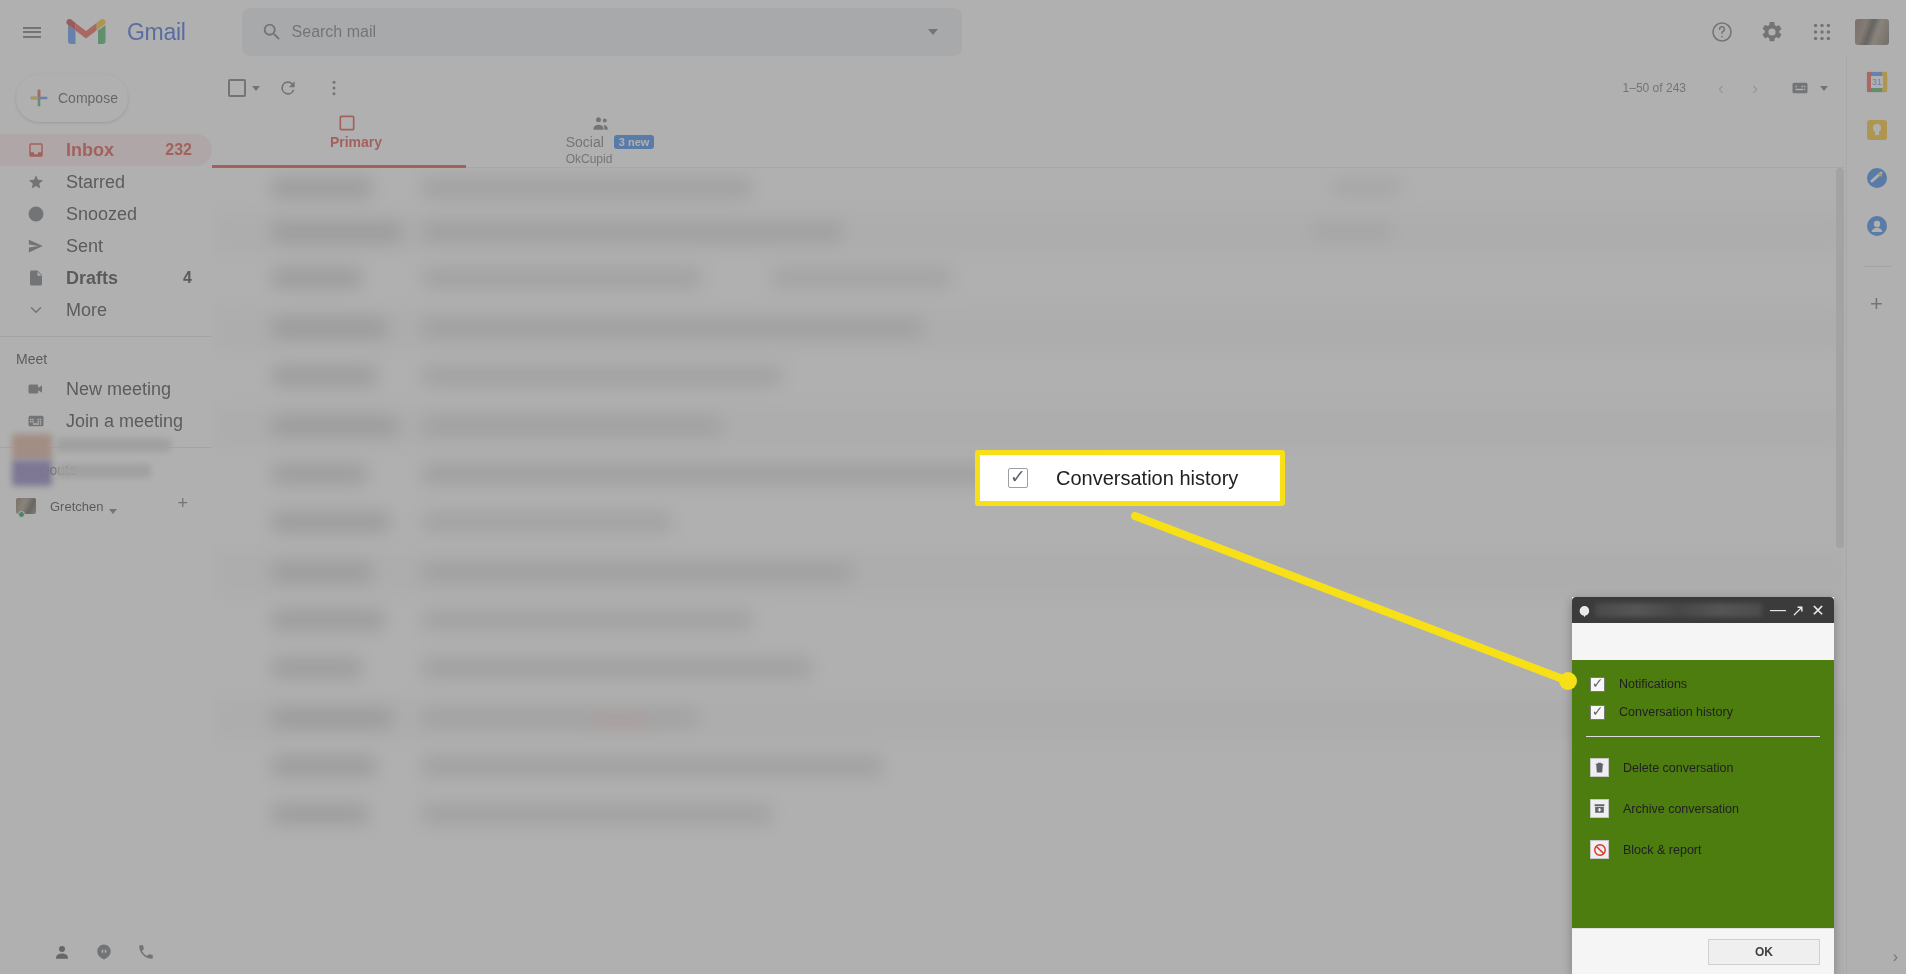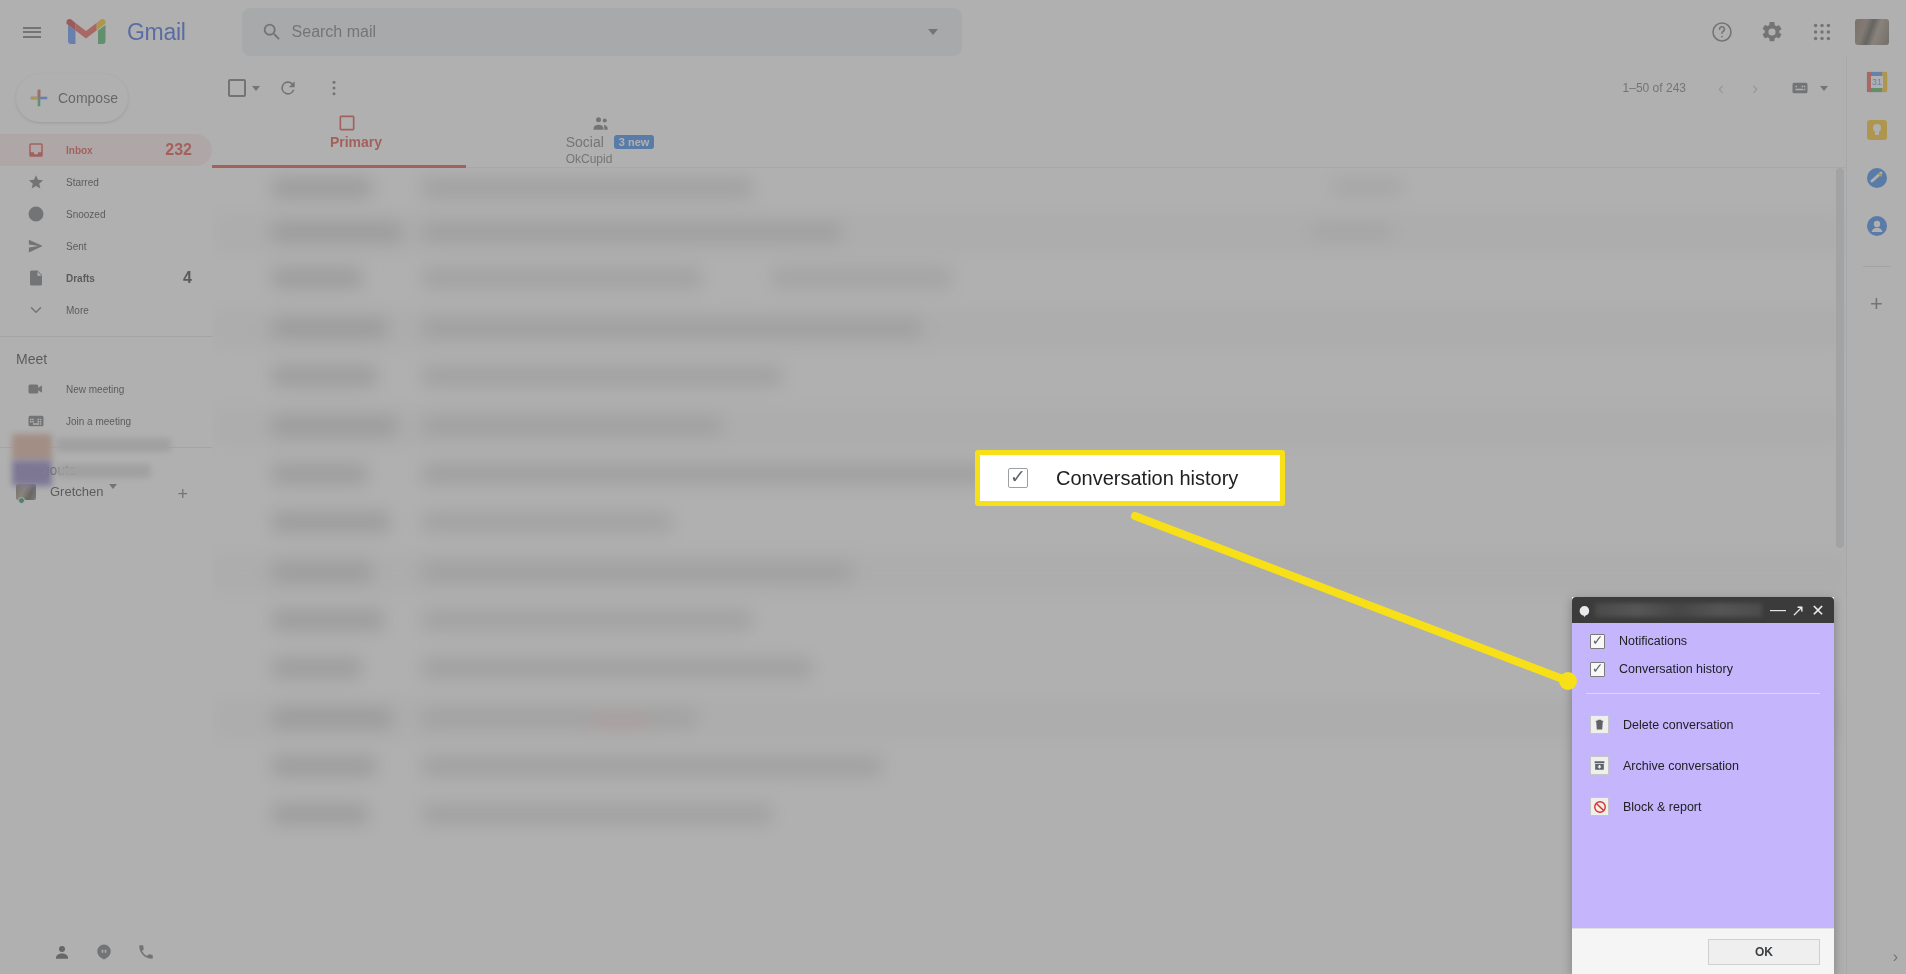--- a/index.html
+++ b/index.html
@@ -52,30 +52,30 @@
   }
   .compose .plus { width: 22px; height: 22px; position: relative; }
   .compose .ctxt { font-size: 14px; color: #3c4043; margin-left: 8px; }
 
   .navlist { margin-top: 12px; }
   .navitem {
     height: 32px; display: flex; align-items: center; border-radius: 0 16px 16px 0;
     padding-left: 26px; cursor: pointer; position: relative;
   }
   .navitem .nicon { width: 20px; height: 20px; display: flex; align-items: center; justify-content: center; }
-  .navitem .nlabel { margin-left: 20px; font-size: 10px; color: #202124; }
+  .navitem .nlabel { margin-left: 20px; font-size: 18px; color: #202124; }
   .navitem .ncount { margin-left: auto; margin-right: 20px; font-size: 16px; color: #202124; font-weight: bold; }
   .navitem.active { background: #fce8e6; }
   .navitem.active .nlabel, .navitem.active .ncount { color: #d93025; font-weight: bold; }
   .navitem.bold .nlabel { font-weight: bold; }
 
   .sect-divider { height: 1px; background: #e0e0e0; margin: 10px 0 4px 0; }
   .secthead { font-size: 14px; color: #202124; padding: 10px 0 6px 16px; font-weight: normal; }
 
-  .hangrow { height: 30px; display: flex; align-items: flex-start; padding-left: 16px; }
+  .hangrow { height: 30px; display: flex; align-items: flex-end; padding-left: 16px; }
   .hang-av { width: 20px; height: 16px; border-radius: 2px;
     background: linear-gradient(115deg,#6b5b4a,#9a8a75 40%,#44403a 70%,#8a7560); position: relative; }
   .hang-dot { position: absolute; width: 7px; height: 7px; border-radius: 50%; background: #0b8043;
     border: 1.5px solid #fff; bottom: -4px; left: 2px; }
   .hang-name { font-size: 13px; color: #202124; margin-left: 14px; }
   .hang-caret { width:0;height:0;border-left:4px solid transparent;border-right:4px solid transparent;border-top:5px solid #5f6368; margin-left: 6px; }
   .hang-plus { margin-left: auto; margin-right: 24px; color: #5f6368; font-size: 18px; }
 
   .blurblock { position: absolute; border-radius: 2px; }
 
@@ -125,21 +125,21 @@
   .popup-head {
     height: 26px; background: #3b3b3b; display: flex; align-items: center; padding: 0 6px;
     border-radius: 4px 4px 0 0;
   }
   .ph-dot { width: 13px; height: 13px; }
   .ph-blur { flex: 1; height: 14px; margin-left: 4px; margin-right: 6px;
      background: linear-gradient(90deg,#4a4a4a,#565656 25%,#474747 50%,#555 75%,#4c4c4c);
      filter: blur(2px); border-radius: 2px; }
   .ph-btn { width: 20px; height: 20px; display:flex;align-items:center;justify-content:center; color:#e8eaed; cursor:pointer; }
 
-  .popup-body { flex: 1; background: #c4b5fd; padding-top: 4px; }
+  .popup-body { flex: 1; background: #4d7c0f; padding-top: 10px; margin-top: 37px; }
   .pitem { height: 28px; display: flex; align-items: center; padding-left: 18px; cursor: pointer; }
   .pcheck { width: 15px; height: 15px; border: 1px solid #7a7a7a; border-radius: 1px;
     display: flex; align-items: center; justify-content: center; background: #f7f7f7; }
   .pcheck::after { content: '✓'; font-size: 14px; color: #5f6368; line-height: 1; margin-top: -2px; }
   .plabel { font-size: 12.5px; color: #202124; margin-left: 14px; }
   .pdiv { height: 1px; background: #dcdcdc; margin: 10px 14px; }
   .pact { height: 41px; display: flex; align-items: center; padding-left: 18px; cursor: pointer; }
   .pact .pico { width: 19px; height: 19px; border: 1px solid #c6c6c6; background: #efefef;
      display:flex; align-items:center; justify-content:center; }
   .pact .plabel { margin-left: 14px; }

